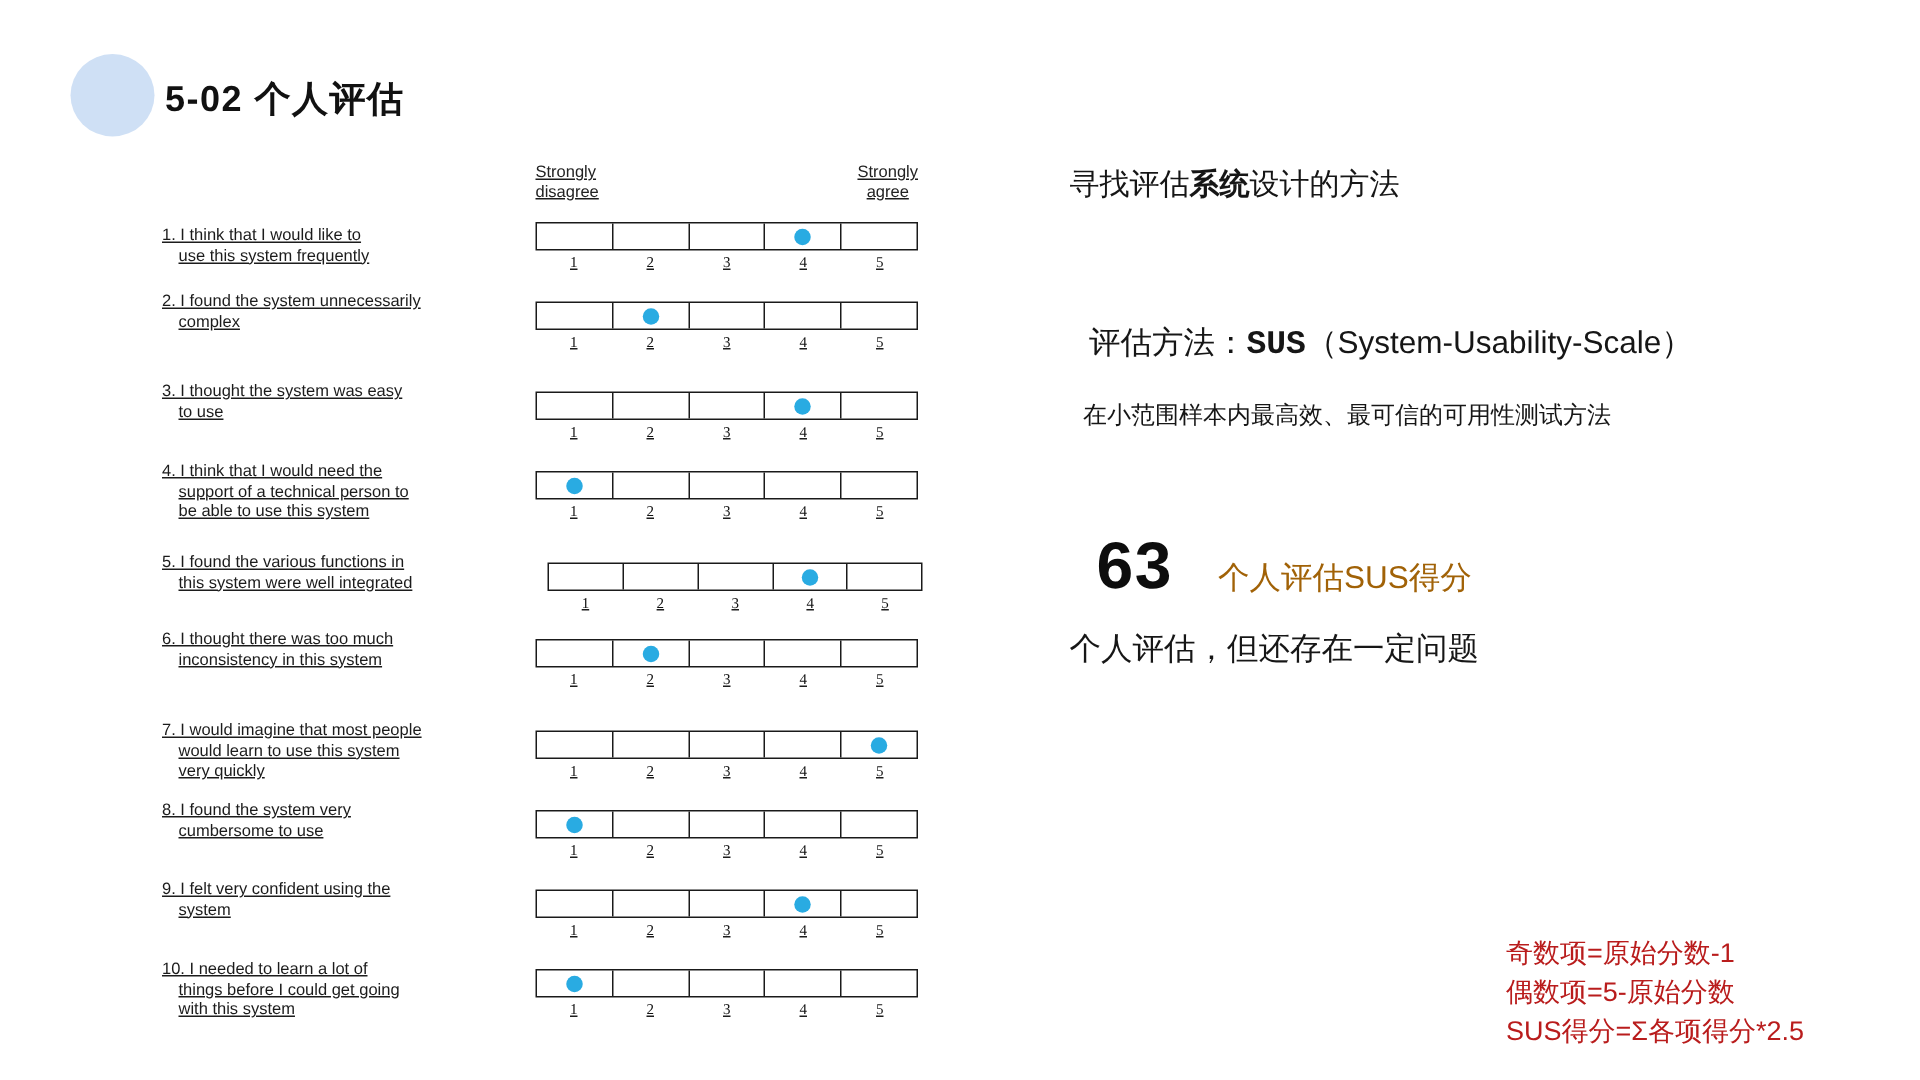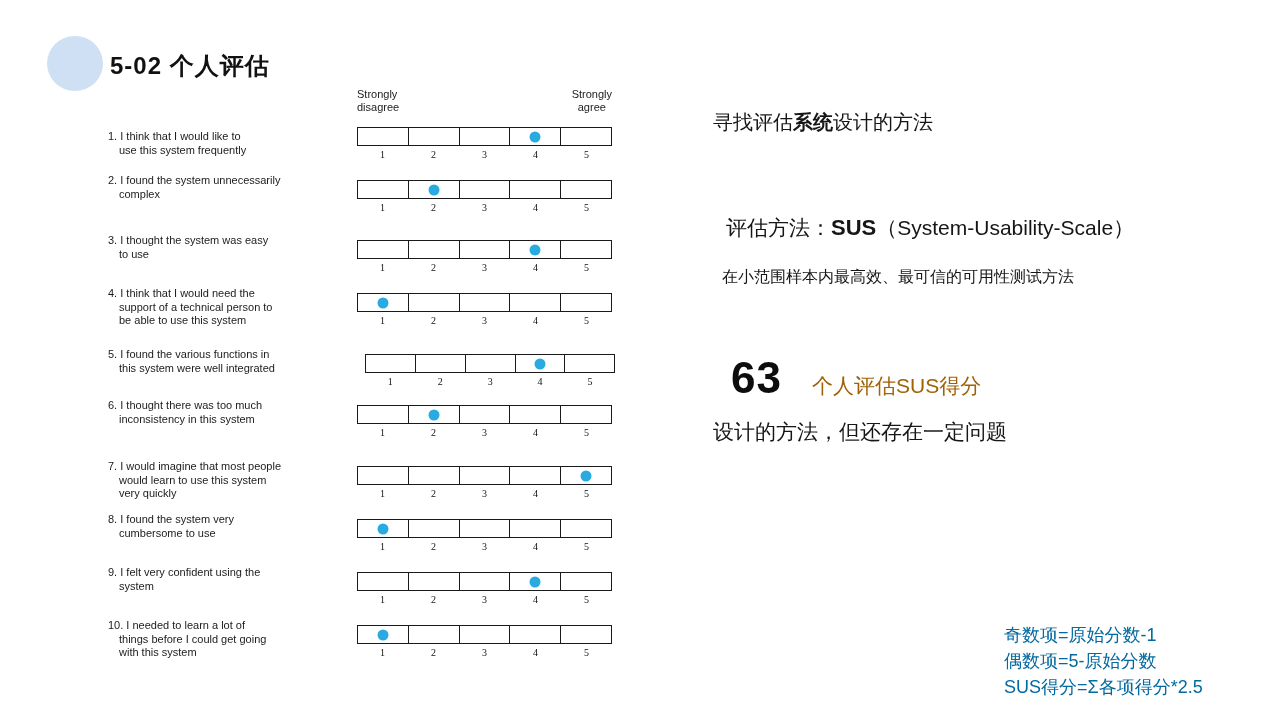--- a/index.html
+++ b/index.html
@@ -19,21 +19,21 @@
     background:#cfe0f5;
   }
   .slide-title {
     position:absolute; left:110px; top:50px;
     font-size:24px; font-weight:bold; letter-spacing:1px;
     color:#111;
     text-align:center;
   }
 
   
-  .questionnaire { position:absolute; left:100px; top:88px; width:515px; }
+  .questionnaire { position:absolute; left:100px; top:109px; width:515px;text-decoration:underline; }
   .scale-header {
     display:flex; justify-content:space-between;
     margin-left:257px; width:255px;
     font-size:11px; line-height:13px; color:#222;
     white-space:pre-line;
     margin-bottom:13px;
   }
   .sh-right { text-align:center; }
   .q-row { display:flex; height:53px; }
   .q-row:nth-child(2) { height:60px; }
@@ -64,29 +64,29 @@
   .scale-nums { display:flex; margin-top:3px; }
   .scale-nums span {
     flex:1; text-align:center;
     font-family:"Liberation Serif", serif;
     font-size:10px; color:#111;
   }
 
   
   .goal-line { position:absolute; left:713px; top:109px; font-size:20px; color:#161616;font-family:Liberation Mono, monospace; }
   .method-line { position:absolute; left:726px; top:214px; font-size:21px; color:#161616; }
-  .method-line b { font-size:22px; }
+  .method-line b { font-size:22px;font-family:Liberation Mono, monospace; }
   .method-note { position:absolute; left:722px; top:267px; font-size:16px; color:#161616; }
   .score-row { position:absolute; left:731px; top:353px; display:flex; align-items:baseline; }
   .score-num { font-size:44px; font-weight:bold; color:#0d0d0d; letter-spacing:1px; }
   .score-label { font-size:21px; margin-left:30px; color:#a16207; }
   .score-note { position:absolute; left:713px; top:418px; font-size:21px; color:#161616; }
   .formulas {
     position:absolute; left:1004px; top:622px;
-    font-size:18px; line-height:26px; color:#0369a1;
+    font-size:18px; line-height:26px; color:#b91c1c;
   }
 </style>
 </head>
 <body>
 
 <div class="accent-circle"></div>
 <div class="slide-title">5-02 个人评估</div>
 
 <div class="questionnaire">
   <div class="scale-header">
@@ -326,19 +326,19 @@
 
 <div class="method-line"><span>评估方法：</span><b>SUS</b><span>（System-Usability-Scale）</span></div>
 
 <div class="method-note">在小范围样本内最高效、最可信的可用性测试方法</div>
 
 <div class="score-row">
   <span class="score-num">63</span>
   <span class="score-label">个人评估SUS得分</span>
 </div>
 
-<div class="score-note">设计的方法，但还存在一定问题</div>
+<div class="score-note">个人评估，但还存在一定问题</div>
 
 <div class="formulas">
     <div>奇数项=原始分数-1</div>
     <div>偶数项=5-原始分数</div>
     <div>SUS得分=Σ各项得分*2.5</div>
   </div>
 
 </body></html>

